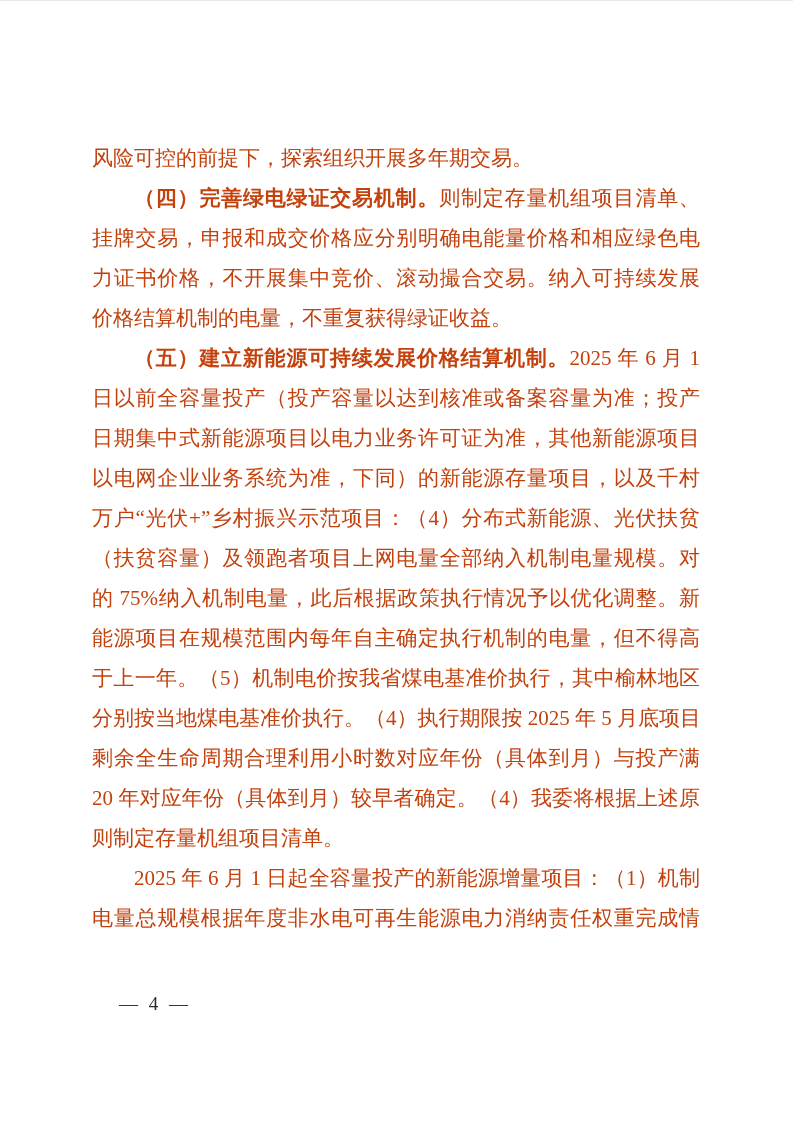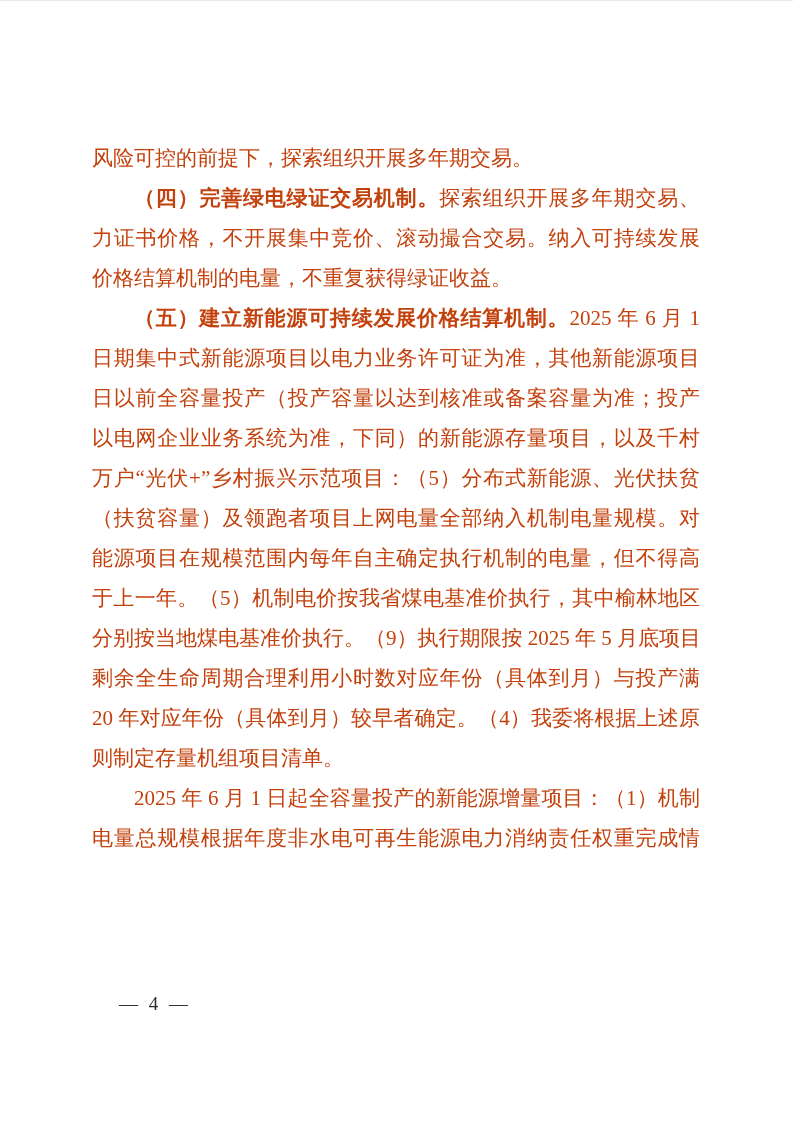--- a/index.html
+++ b/index.html
@@ -52,32 +52,34 @@
     letter-spacing: 3px;
     color: #2a2a2a;
   }
 </style>
 </head>
 <body>
 
 <div class="page">
   <div class="text-block" id="text-block">
       <div class="line left"><span class="seg body">风险可控的前提下，探索组织开展多年期交易。</span></div>
-      <div class="line" style="text-indent: 2em;"><span class="seg heading">（四）完善绿电绿证交易机制。</span><span class="seg body">探索组织开展多年期交易、</span></div>
+      <div class="line" style="text-indent: 2em;"><span class="seg heading">（四）完善绿电绿证交易机制。</span><span class="seg body">则制定存量机组项目清单、</span></div>
+      <div class="line"><span class="seg body">挂牌交易，申报和成交价格应分别明确电能量价格和相应绿色电</span></div>
       <div class="line"><span class="seg body">力证书价格，不开展集中竞价、滚动撮合交易。纳入可持续发展</span></div>
       <div class="line left"><span class="seg body">价格结算机制的电量，不重复获得绿证收益。</span></div>
       <div class="line" style="text-indent: 2em;"><span class="seg heading">（五）建立新能源可持续发展价格结算机制。</span><span class="seg body">2025 年 6 月 1</span></div>
+      <div class="line"><span class="seg body">日以前全容量投产（投产容量以达到核准或备案容量为准；投产</span></div>
       <div class="line"><span class="seg body">日期集中式新能源项目以电力业务许可证为准，其他新能源项目</span></div>
-      <div class="line"><span class="seg body">日以前全容量投产（投产容量以达到核准或备案容量为准；投产</span></div>
       <div class="line"><span class="seg body">以电网企业业务系统为准，下同）的新能源存量项目，以及千村</span></div>
-      <div class="line"><span class="seg body">万户“光伏+”乡村振兴示范项目：（5）分布式新能源、光伏扶贫</span></div>
+      <div class="line"><span class="seg body">万户“光伏+”乡村振兴示范项目：（4）分布式新能源、光伏扶贫</span></div>
       <div class="line"><span class="seg body">（扶贫容量）及领跑者项目上网电量全部纳入机制电量规模。对</span></div>
+      <div class="line"><span class="seg body">的 75%纳入机制电量，此后根据政策执行情况予以优化调整。新</span></div>
       <div class="line"><span class="seg body">能源项目在规模范围内每年自主确定执行机制的电量，但不得高</span></div>
       <div class="line"><span class="seg body">于上一年。（5）机制电价按我省煤电基准价执行，其中榆林地区</span></div>
-      <div class="line"><span class="seg body">分别按当地煤电基准价执行。（9）执行期限按 2025 年 5 月底项目</span></div>
+      <div class="line"><span class="seg body">分别按当地煤电基准价执行。（4）执行期限按 2025 年 5 月底项目</span></div>
       <div class="line"><span class="seg body">剩余全生命周期合理利用小时数对应年份（具体到月）与投产满</span></div>
       <div class="line"><span class="seg body">20 年对应年份（具体到月）较早者确定。（4）我委将根据上述原</span></div>
       <div class="line left"><span class="seg body">则制定存量机组项目清单。</span></div>
       <div class="line" style="text-indent: 2em;"><span class="seg body">2025 年 6 月 1 日起全容量投产的新能源增量项目：（1）机制</span></div>
       <div class="line"><span class="seg body">电量总规模根据年度非水电可再生能源电力消纳责任权重完成情</span></div>
     </div>
   <div class="footer">— 4 —</div>
 </div>
 
 </body></html>

